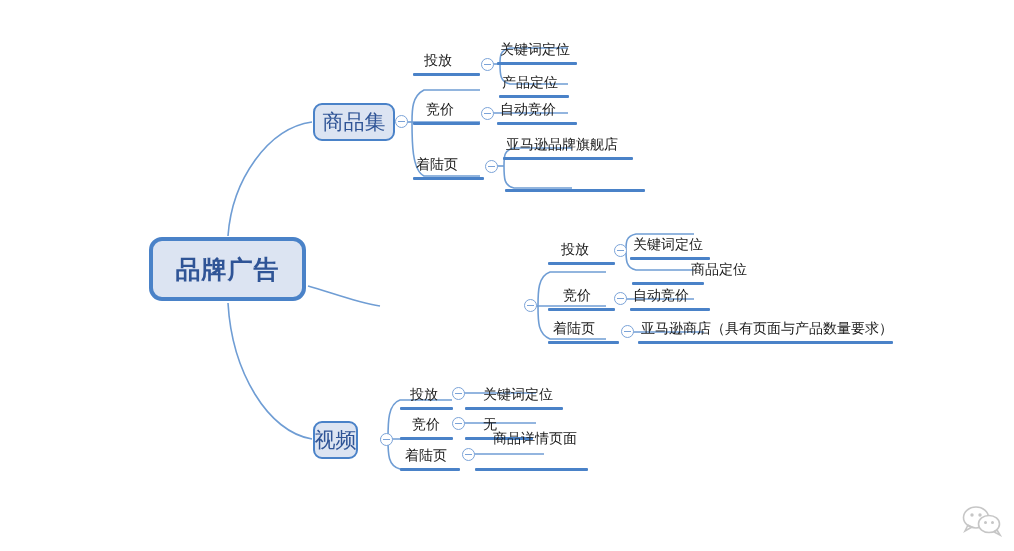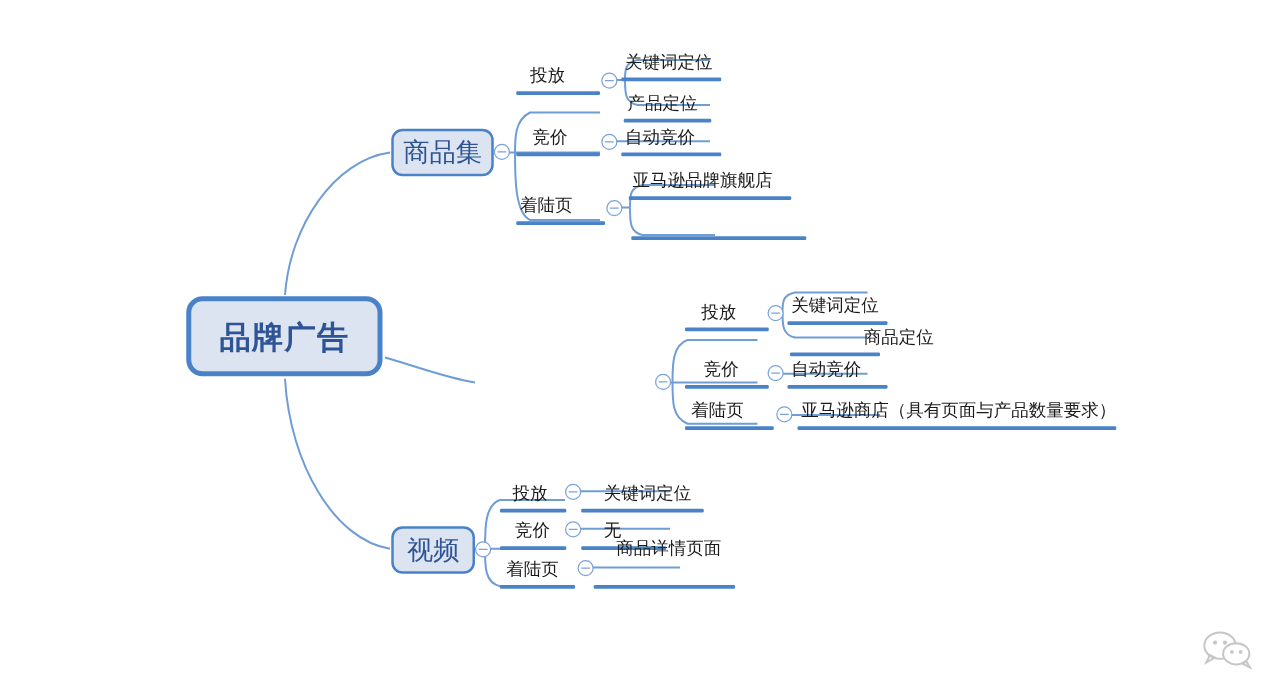--- a/index.html
+++ b/index.html
@@ -163,21 +163,21 @@
   <div class="lbl" style="left:633px;top:286px;">自动竞价</div>
   <div class="bar" style="left:630px;top:308px;width:80px;"></div>
 
   <div class="lbl" style="left:553px;top:319px;">着陆页</div>
   <div class="bar" style="left:548px;top:341px;width:71px;"></div>
   <div class="toggle" style="left:621px;top:325px;"></div>
 
   <div class="lbl" style="left:641px;top:319px;">亚马逊商店（具有页面与产品数量要求）</div>
   <div class="bar" style="left:638px;top:341px;width:255px;"></div>
 
-  <div class="node branch" style="left:313px;top:421px;width:67px;height:38px;">
+  <div class="node branch" style="left:313px;top:421px;width:45px;height:38px;">
     <span>视频</span>
   </div>
   <div class="toggle" style="left:380px;top:433px;"></div>
 
   <div class="lbl" style="left:410px;top:385px;">投放</div>
   <div class="bar" style="left:400px;top:407px;width:53px;"></div>
   <div class="toggle" style="left:452px;top:387px;"></div>
 
   <div class="lbl" style="left:483px;top:385px;">关键词定位</div>
   <div class="bar" style="left:465px;top:407px;width:98px;"></div>

